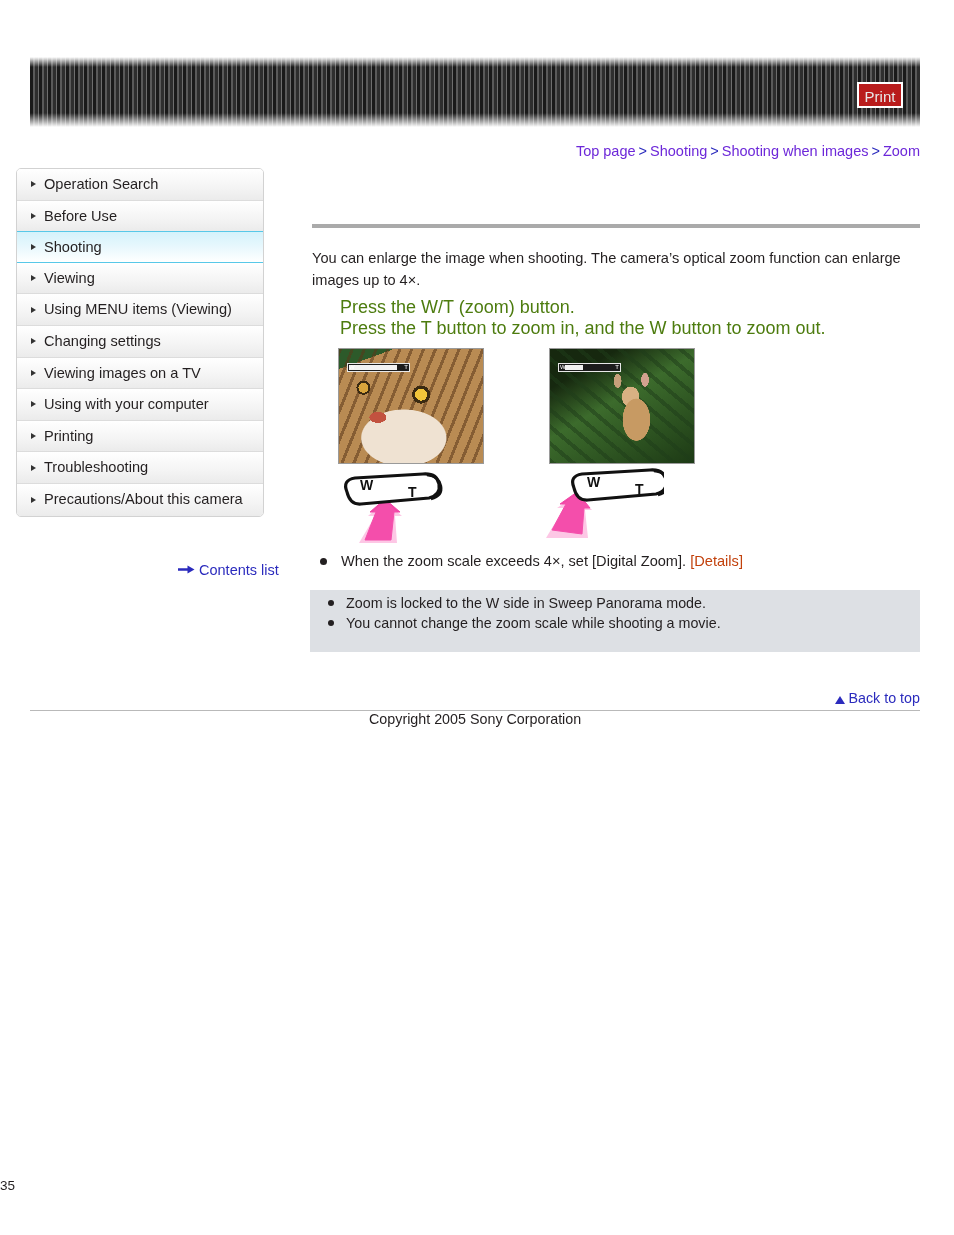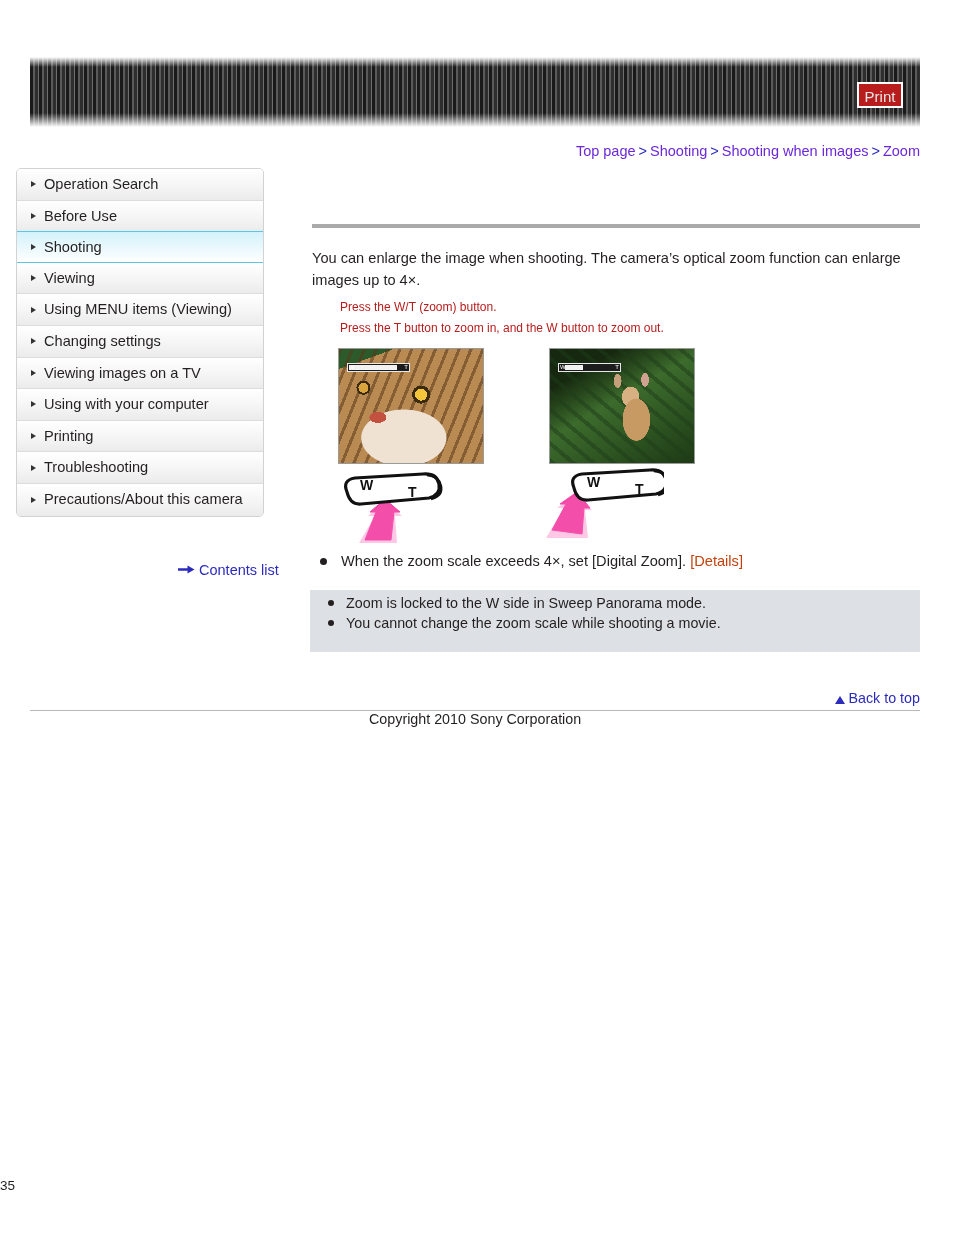--- a/index.html
+++ b/index.html
@@ -144,23 +144,23 @@
     width: 600px;
     font-size: 14.6px;
     line-height: 22px;
     color: #231f20;
   }
   .steps {
     position: absolute;
     left: 340px;
     top: 297px;
     width: 580px;
-    font-size: 12px;
+    font-size: 18px;
     line-height: 21px;
-    color: #b91c1c;
+    color: #4d7c0f;
   }
 
   
   .figures { position: absolute; left: 338px; top: 348px; }
   .photo {
     position: absolute;
     width: 146px;
     height: 116px;
     border: 1px solid #9a9a9a;
     box-sizing: border-box;
@@ -443,14 +443,14 @@
   </div>
   <div class="note">
     <span class="dot"></span><span>You cannot change the zoom scale while shooting a movie.</span>
   </div>
 </div>
 
 <div class="back-to-top">
   <span class="tri-up"></span><span>Back to top</span>
 </div>
 <div class="footer-rule"></div>
-<div class="copyright">Copyright 2010 Sony Corporation</div>
+<div class="copyright">Copyright 2005 Sony Corporation</div>
 <div class="page-number">35</div>
 
 </body></html>

